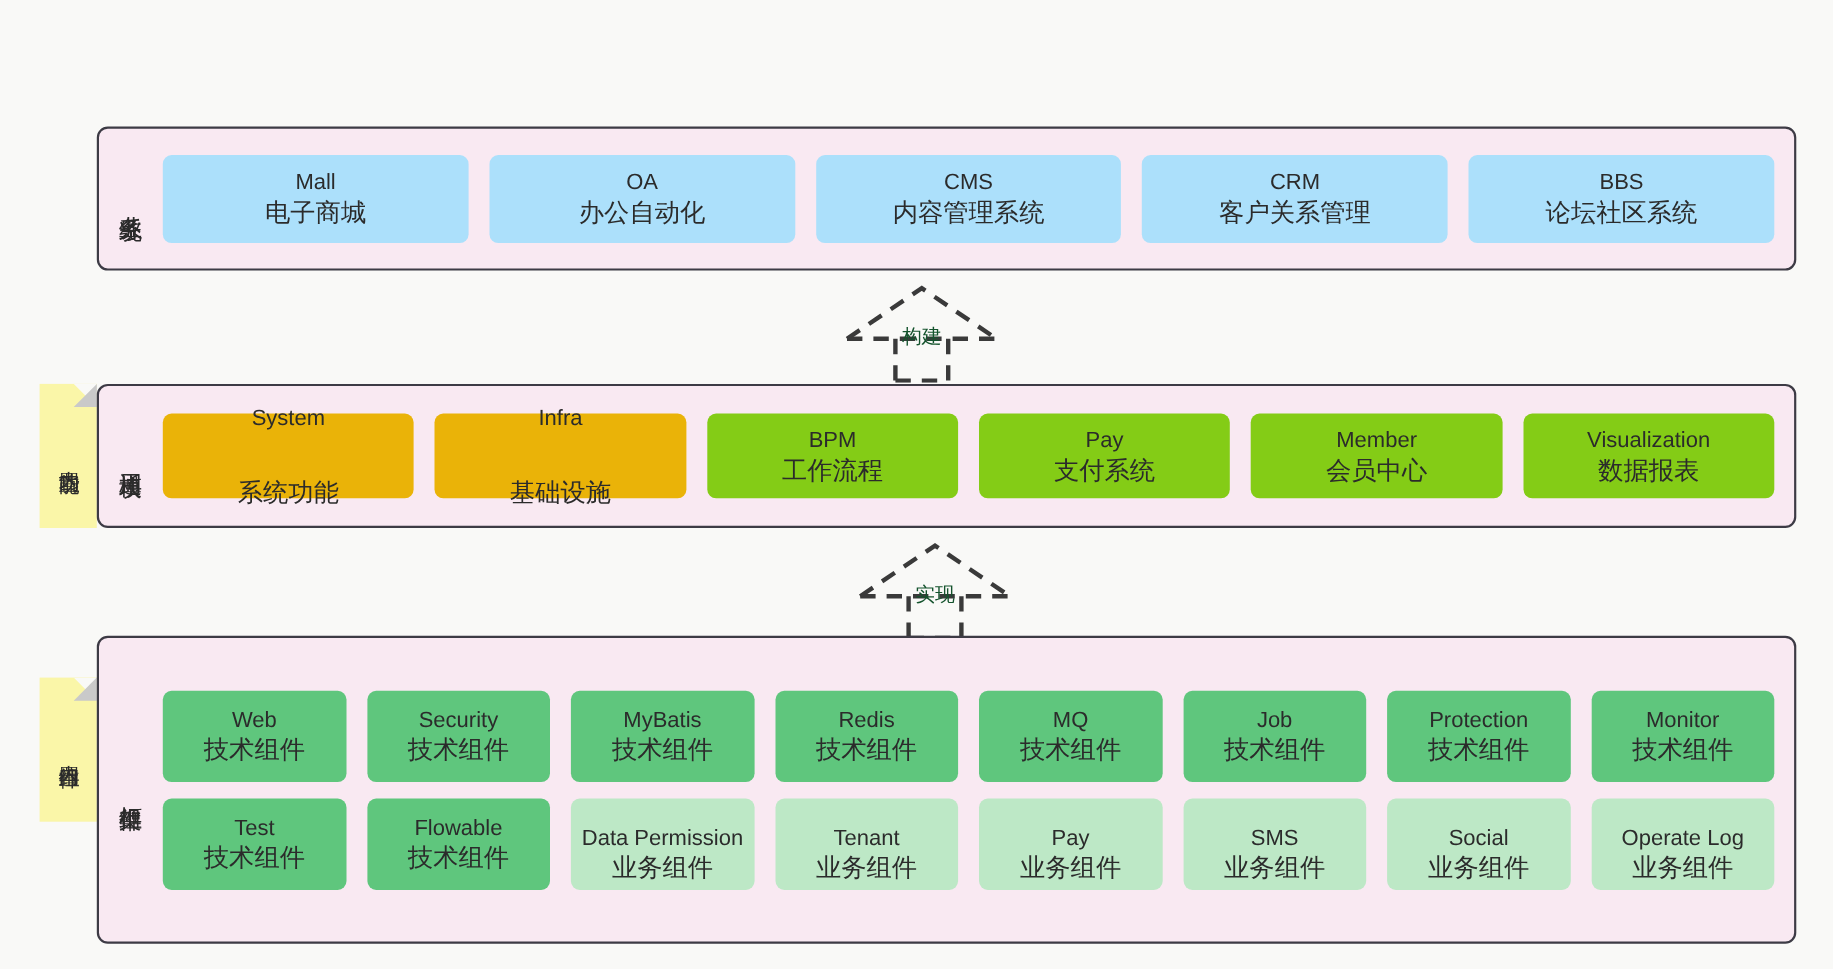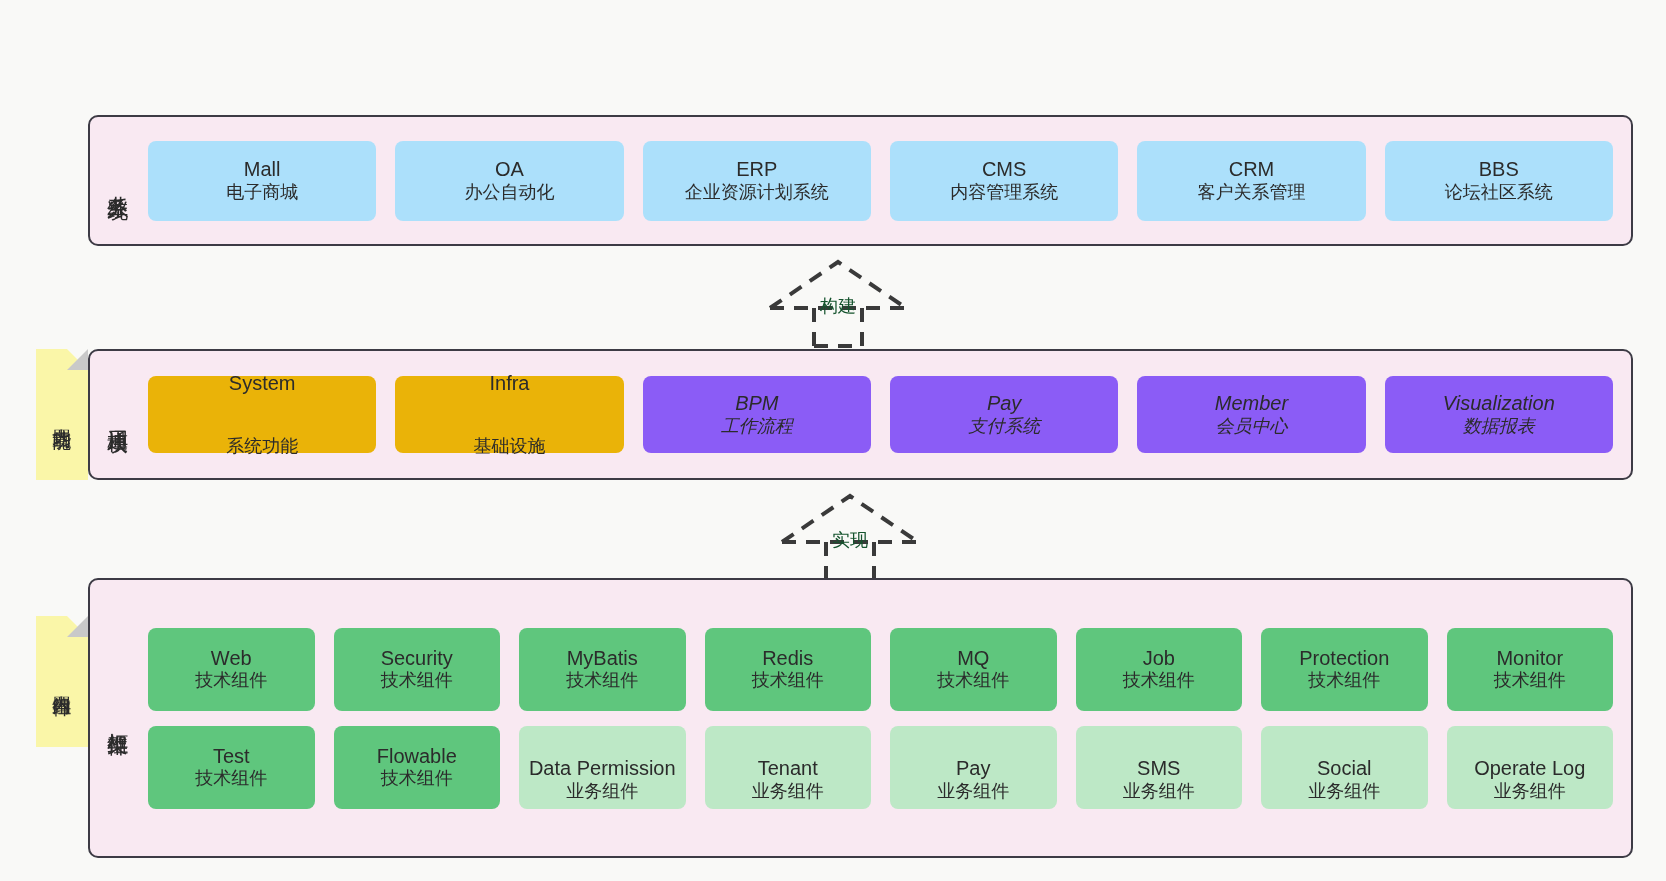--- a/index.html
+++ b/index.html
@@ -74,27 +74,27 @@
     text-align: center;
     box-sizing: border-box;
     padding: 6px 4px;
     color: #2b2b2b;
   }
   .card .t1 {
     font-size: 20px;
     line-height: 1.22;
   }
   .card .t2 {
-    font-size: 18px;
+    font-size: 23px;
     line-height: 1.22;
   }
 
   .c-blue       { background: #ace0fb; }
   .c-red        { background: #eab308; gap: 40px; }
-  .c-pink       { background: #8b5cf6; font-style: italic; }
+  .c-pink       { background: #84cc16; }
   .c-green      { background: #5fc67d; }
   .c-lightgreen { background: #bde8c6; justify-content: flex-end; }
 
   
   #layer-business  { left: 88px;  top: 115px; width: 1545px; height: 131px; }
   #layer-business  .card-row { height: 80px; }
 
   #layer-common    { left: 88px;  top: 349px; width: 1545px; height: 131px; }
   #layer-common    .card-row { height: 77px; }
 
@@ -173,24 +173,20 @@
       <div class="card-row">
         <div class="card c-blue">
           <div class="t1">Mall</div>
           <div class="t2">电子商城</div>
         </div>
         <div class="card c-blue">
           <div class="t1">OA</div>
           <div class="t2">办公自动化</div>
         </div>
         <div class="card c-blue">
-          <div class="t1">ERP</div>
-          <div class="t2">企业资源计划系统</div>
-        </div>
-        <div class="card c-blue">
           <div class="t1">CMS</div>
           <div class="t2">内容管理系统</div>
         </div>
         <div class="card c-blue">
           <div class="t1">CRM</div>
           <div class="t2">客户关系管理</div>
         </div>
         <div class="card c-blue">
           <div class="t1">BBS</div>
           <div class="t2">论坛社区系统</div>

